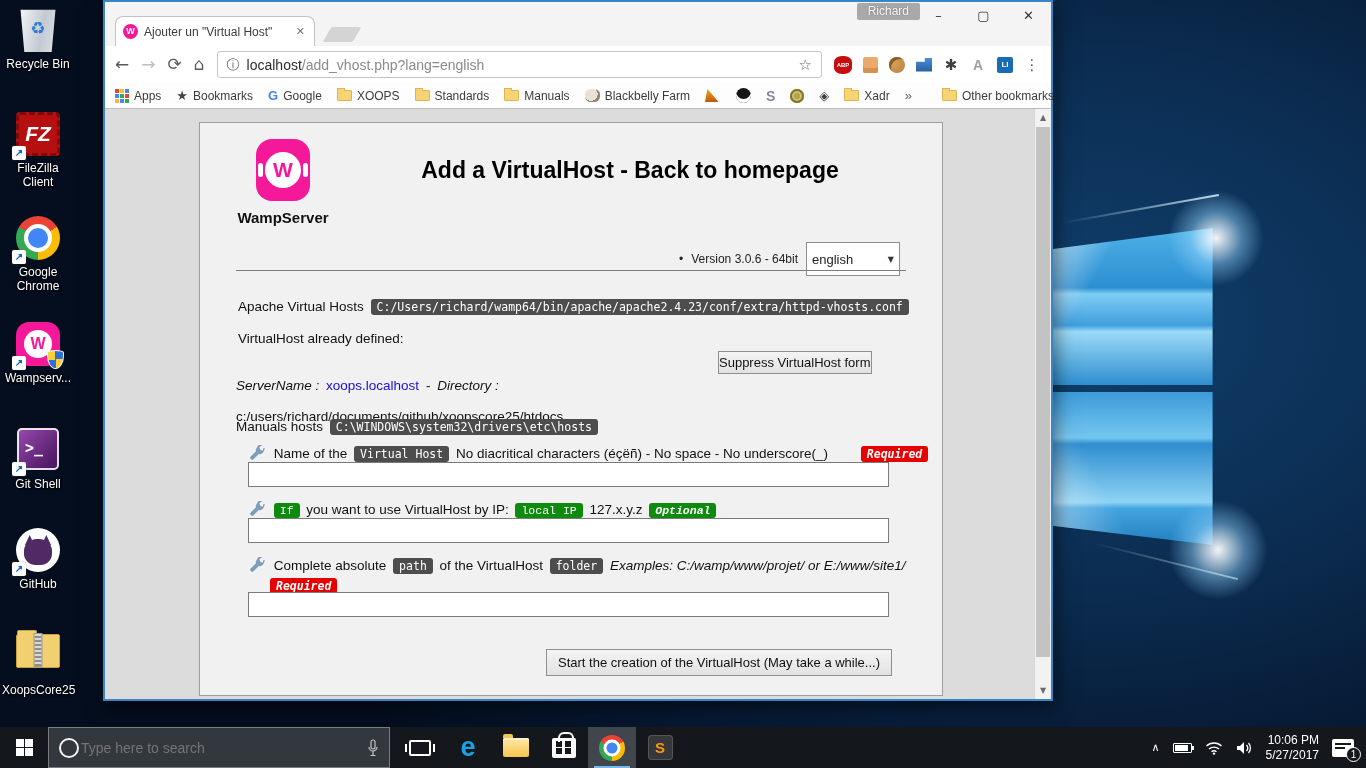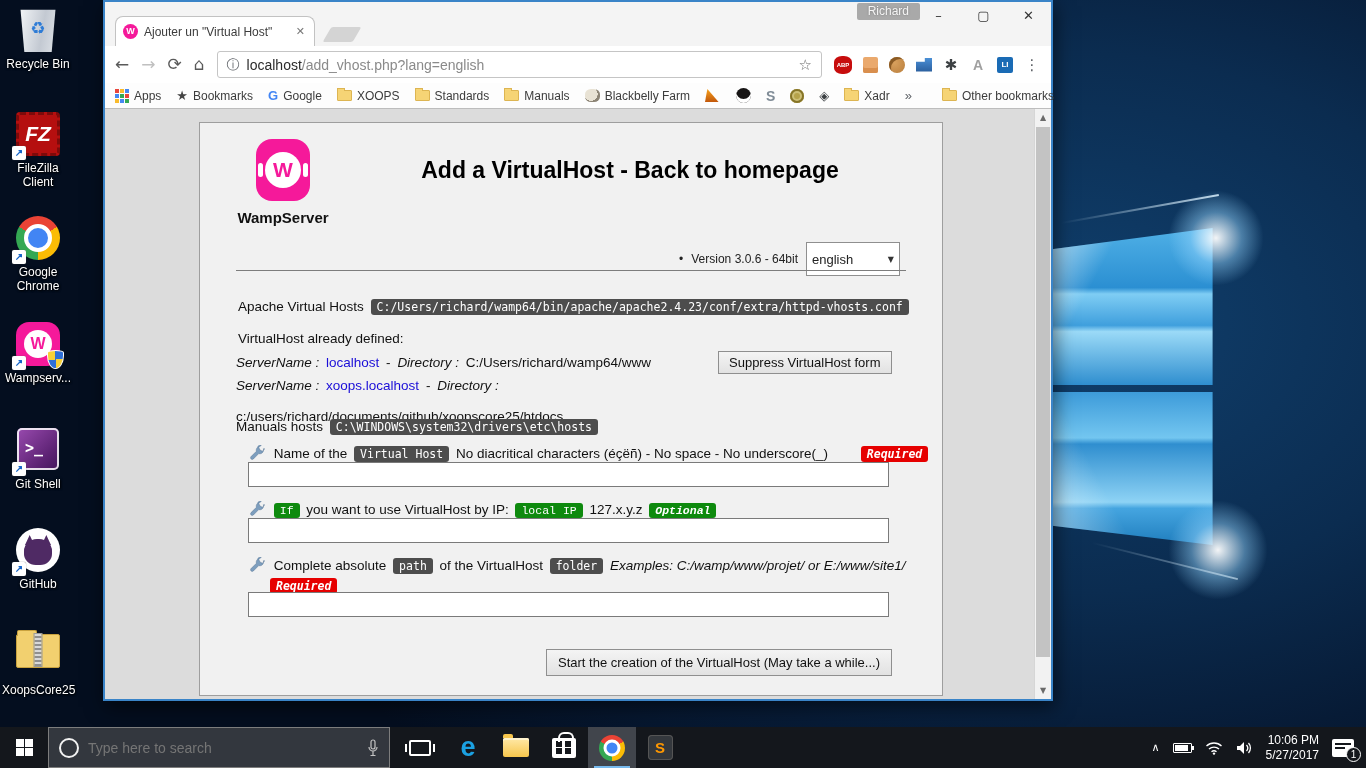--- a/index.html
+++ b/index.html
@@ -138,39 +138,39 @@
   .badge-dark { background:#4d4d4d; color:#fff; font-family:"DejaVu Sans Mono",monospace; font-size:11.5px;
                 padding:1px 6px; border-radius:3px; }
   .badge-red { background:#e60000; color:#fff; font-family:"DejaVu Sans Mono",monospace; font-size:11.5px; font-weight:bold;
                font-style:italic; padding:1px 6px; border-radius:3px;margin-left:26px; }
   .badge-green { background:#0e8a0e; color:#fff; font-family:Liberation Mono, monospace; font-size:11.5px;
                  padding:1px 6px; border-radius:3px; }
   .badge-green.it { font-style:italic; font-weight:bold; }
   .em { font-style:italic; }
   .lnk { color:#1a0dd8; }
   .btn { position:absolute; background:linear-gradient(#f4f4f4,#e2e2e2); border:1px solid #8f8f8f; font-size:13px;
-         color:#111; padding:3px 10px; font-family:"Liberation Sans",sans-serif; }
+         color:#111; padding:3px 0; font-family:"Liberation Sans",sans-serif; }
   .tinput { position:absolute; left:48px; width:641px; height:25px; border:1px solid #7a7a7a; background:#fff;
             font-size:13px; padding:0 5px; }
   .wrench { display:inline-block; width:17px; height:17px; vertical-align:-4px; margin-right:5px; }
   .gap { display:inline-block; width:3px; }
 
   
   .scrollbar { position:absolute; right:0; top:0; width:17px; height:590px; background:#f2f2f2; border-left:1px solid #d6d6d6; }
   .sb-arrow { position:absolute; left:0; width:16px; height:17px; text-align:center; line-height:17px; font-size:8px; color:#6a6a6a;
               font-family:"DejaVu Sans",sans-serif; }
   .sb-up { top:0; } .sb-down { bottom:0; }
   .sb-thumb { position:absolute; left:1px; top:18px; width:14px; height:530px; background:#c3c3c3; }
 
   
   .taskbar { position:absolute; left:0; bottom:0; width:1366px; height:41px; background:#14171c; display:flex; align-items:stretch; }
   .tb-start { width:48px; display:flex; align-items:center; justify-content:center; }
   .winlogo { display:grid; grid-template-columns:8px 8px; grid-gap:1px; }
   .winlogo i { width:8px; height:8px; background:#fff; }
-  .tb-search { width:342px; background:#33373e; border:1px solid #7d7d7d; display:flex; align-items:center; padding:0 10px; gap:9px; }
+  .tb-search { width:342px; background:#33373e; border:1px solid #7d7d7d; display:flex; align-items:center; padding:0 10px; gap:2px; }
   .cortana { width:20px; height:20px; border:2px solid #f2f2f2; border-radius:50%; }
   .tb-search input { flex:1; background:transparent; border:none; outline:none; color:#c4c4c4; font-size:14px;
                      font-family:"Liberation Sans",sans-serif; }
   .mic { width:12px; height:18px; }
   .tb-apps { display:flex; margin-left:6px; }
   .tb-app { width:48px; display:flex; align-items:center; justify-content:center; position:relative; }
   .tb-app.active { background:#41454c; }
   .tb-app.active::after { content:""; position:absolute; left:6px; right:6px; bottom:0; height:2px; background:#76b9ed; }
   .taskview { width:22px; height:16px; border:2px solid #fff; border-radius:2px; position:relative; }
   .taskview::before, .taskview::after { content:""; position:absolute; top:2px; bottom:2px; width:2px; background:#fff; }
@@ -390,27 +390,20 @@
           </span>
         </div>
         <div class="hr"></div>
 
         <div class="prow" style="left:38px; top:176px;">
           <span>Apache Virtual Hosts</span><span class="gap"></span>
           <span class="badge-dark">C:/Users/richard/wamp64/bin/apache/apache2.4.23/conf/extra/httpd-vhosts.conf</span>
         </div>
         <div class="prow" style="left:38px; top:208px;">VirtualHost already defined:</div>
 
-        <div class="prow" style="left:36px; top:232px;">
-          <span class="em">ServerName :</span><span class="gap"></span>
-          <span class="lnk">localhost</span><span class="gap"></span>
-          <span>-</span><span class="gap"></span>
-          <span class="em">Directory :</span><span class="gap"></span>
-          <span>C:/Users/richard/wamp64/www</span>
-        </div>
         <div class="prow" style="left:36px; top:255px;">
           <span class="em">ServerName :</span><span class="gap"></span>
           <span class="lnk">xoops.localhost</span><span class="gap"></span>
           <span>-</span><span class="gap"></span>
           <span class="em">Directory :</span>
         </div>
         <div class="prow" style="left:36px; top:286px;">c:/users/richard/documents/github/xoopscore25/htdocs</div>
 
         <button class="btn" style="left:518px; top:228px;">Suppress VirtualHost form</button>
 

